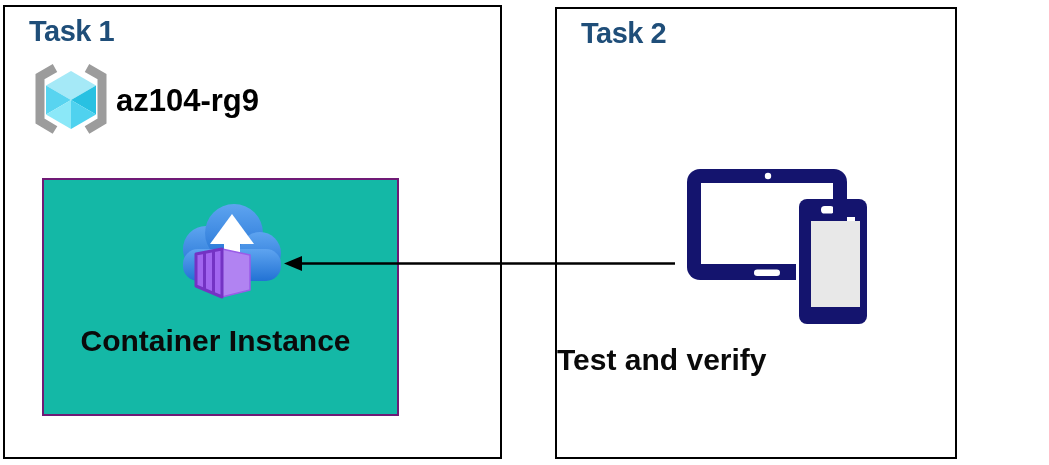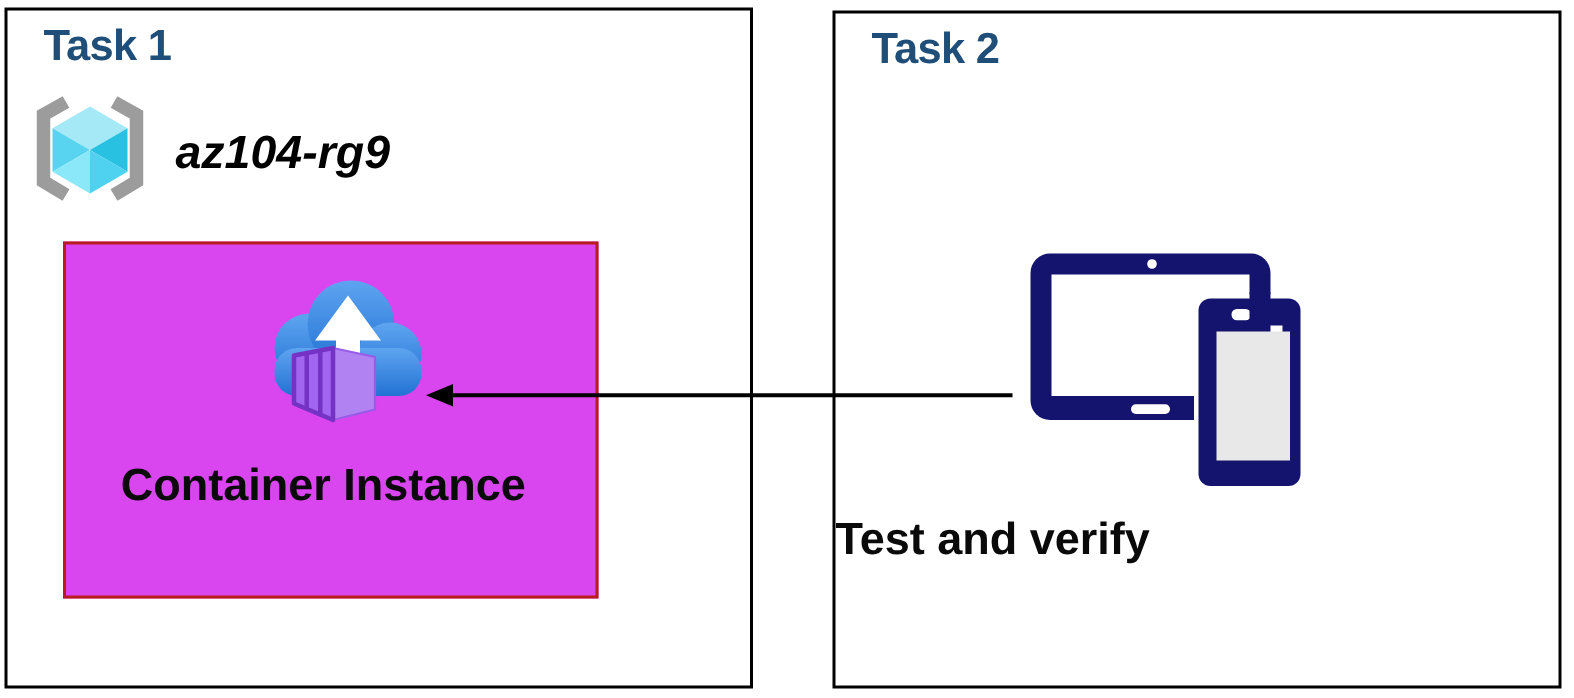--- a/index.html
+++ b/index.html
@@ -4,32 +4,32 @@
 <style>
   html,body{margin:0;padding:0;background:#fff;}
   .canvas{
     position:relative;width:1049px;height:465px;background:#fff;
     font-family:"Liberation Sans", sans-serif;overflow:hidden;
   }
   .task-box{
     position:absolute;background:#fff;border:2.5px solid #000;box-sizing:border-box;
   }
   #task1-box{left:3px;top:5px;width:499px;height:454px;}
-  #task2-box{left:555px;top:7px;width:486px;height:452px;padding-left:48px;}
+  #task2-box{left:555px;top:7px;width:402px;height:452px;padding-left:48px;}
   .task-title{
     position:absolute;left:24px;top:8px;font-size:29px;font-weight:700;
     color:#1F4E79;letter-spacing:-0.5px;
   }
   .rg-row{
-    position:absolute;left:14px;top:55px;display:flex;align-items:center;gap:16px;font-style:italic;
+    position:absolute;left:25px;top:55px;display:flex;align-items:center;gap:4px;
   }
   .rg-name{font-size:31px;font-weight:700;color:#000;}
   .inner-box{
-    position:absolute;left:37px;top:154px;width:357px;height:238px;
-    background:#d946ef;border:2px solid #b91c1c;box-sizing:border-box;
+    position:absolute;left:37px;top:171px;width:357px;height:238px;
+    background:#14b8a6;border:2px solid #701a75;box-sizing:border-box;
   }
   .inner-box .aci-icon{position:absolute;left:130px;top:19px;}
   .inner-box-label{
     position:absolute;left:0;right:10px;top:144px;text-align:center;
     font-size:30px;font-weight:700;color:#0a0a0a;
   }
   .devices-icon{position:absolute;left:120px;top:152px;}
   .task2-label{
     position:absolute;left:0;right:20px;top:334px;text-align:left;
     font-size:30px;font-weight:700;color:#0a0a0a;

